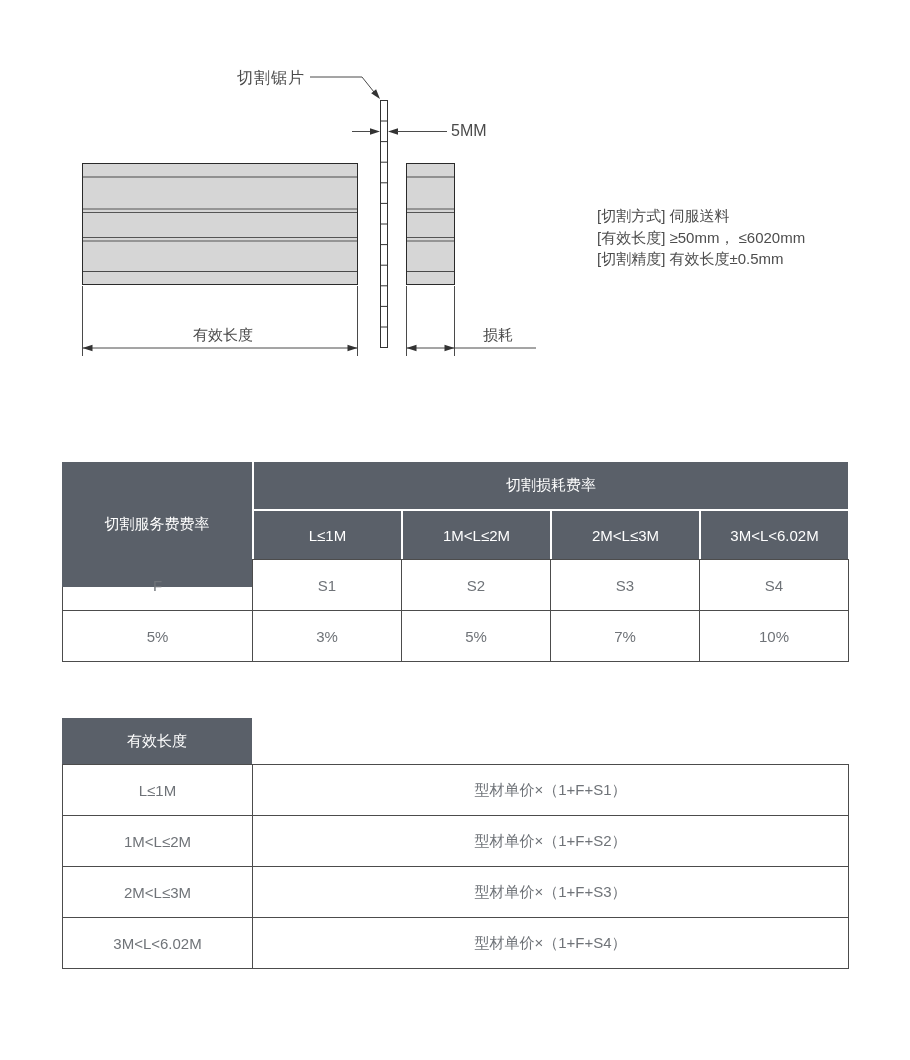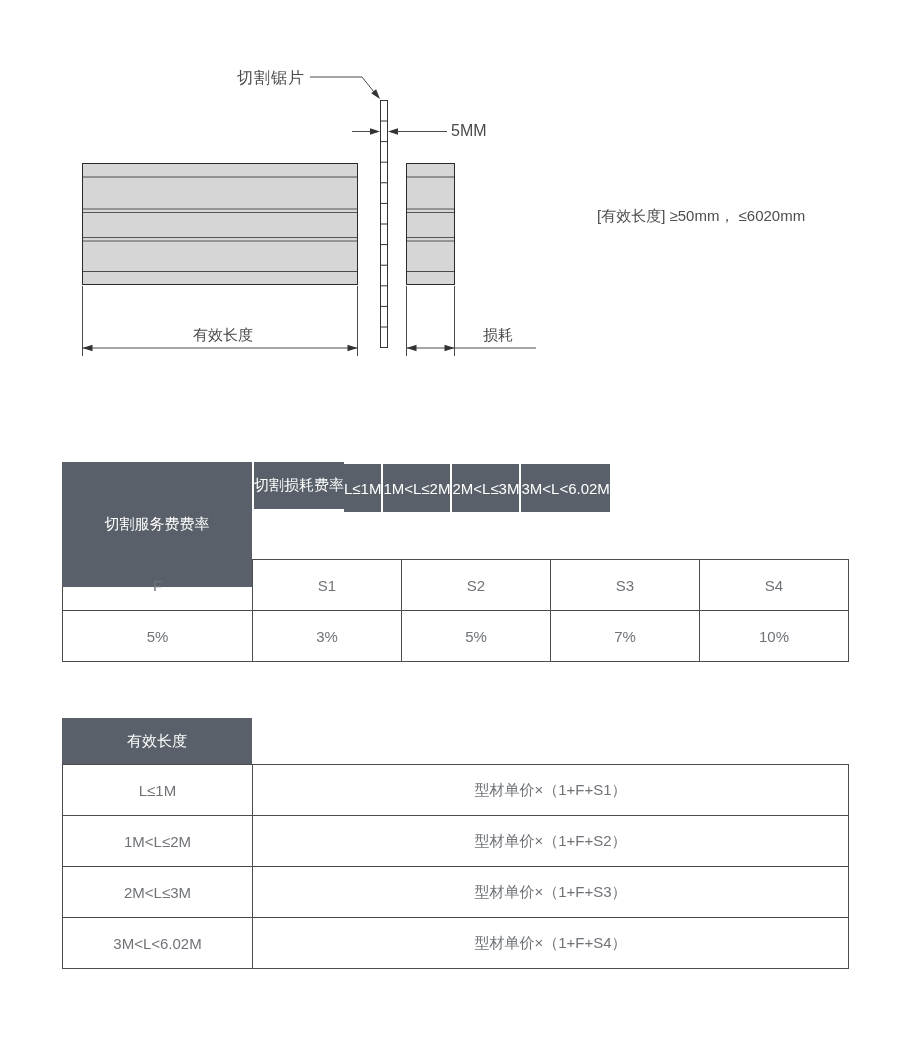--- a/index.html
+++ b/index.html
@@ -21,21 +21,21 @@
   .cell-center { display:flex; align-items:center; justify-content:center; }
   table.body-tbl { border-collapse:collapse; table-layout:fixed; width:786px; }
   table.body-tbl td {
     border:1px solid #4c4c4c; height:50px; text-align:center; vertical-align:middle;
     color:#6f7378; font-size:15px; padding:0;
   }
   
   .t1 { position:absolute; left:62px; top:462px; width:786px; }
   .t1-header { display:flex; width:786px; height:97px; }
   .t1-service { width:190px; height:125px; box-sizing:border-box; }
-  .t1-right { width:596px; display:flex; flex-direction:row; border-left:2px solid #ffffff; box-sizing:border-box; }
+  .t1-right { width:596px; display:flex; flex-direction:column; border-left:2px solid #ffffff; box-sizing:border-box; }
   .t1-loss { height:47px; box-sizing:border-box; }
   .t1-ranges { display:flex; height:50px; border-top:2px solid #ffffff; box-sizing:border-box; }
   .t1-range { flex:1 1 0; box-sizing:border-box; }
   .t1-range + .t1-range { border-left:2px solid #ffffff; }
   
   .t2 { position:absolute; left:62px; top:718px; width:786px; }
   .t2-header { display:flex; width:786px; height:46px; }
   .t2-length { width:190px; box-sizing:border-box; }
   .t2-billing { flex:1 1 0; border-left:2px solid #ffffff; box-sizing:border-box; }
 </style>
@@ -113,21 +113,23 @@
         <polygon points="454.5,348 444.5,344.8 444.5,351.2" fill="#333333"></polygon>
       </g>
     </svg>
 
     <div class="dlabel lbl-blade">切割锯片</div>
     <div class="dlabel lbl-5mm">5MM</div>
     <div class="dlabel lbl-efflen">有效长度</div>
     <div class="dlabel lbl-loss">损耗</div>
 
     <div class="specs">
+      <div>[切割方式] 伺服送料</div>
       <div>[有效长度] ≥50mm， ≤6020mm</div>
+      <div>[切割精度] 有效长度±0.5mm</div>
     </div>
   </div>
 
   <div class="t1">
     <div class="t1-header">
       <div class="t1-service hdr-bg cell-center">切割服务费费率</div>
       <div class="t1-right">
         <div class="t1-loss hdr-bg cell-center">切割损耗费率</div>
         <div class="t1-ranges">
           <div class="t1-range hdr-bg cell-center">L≤1M</div>

